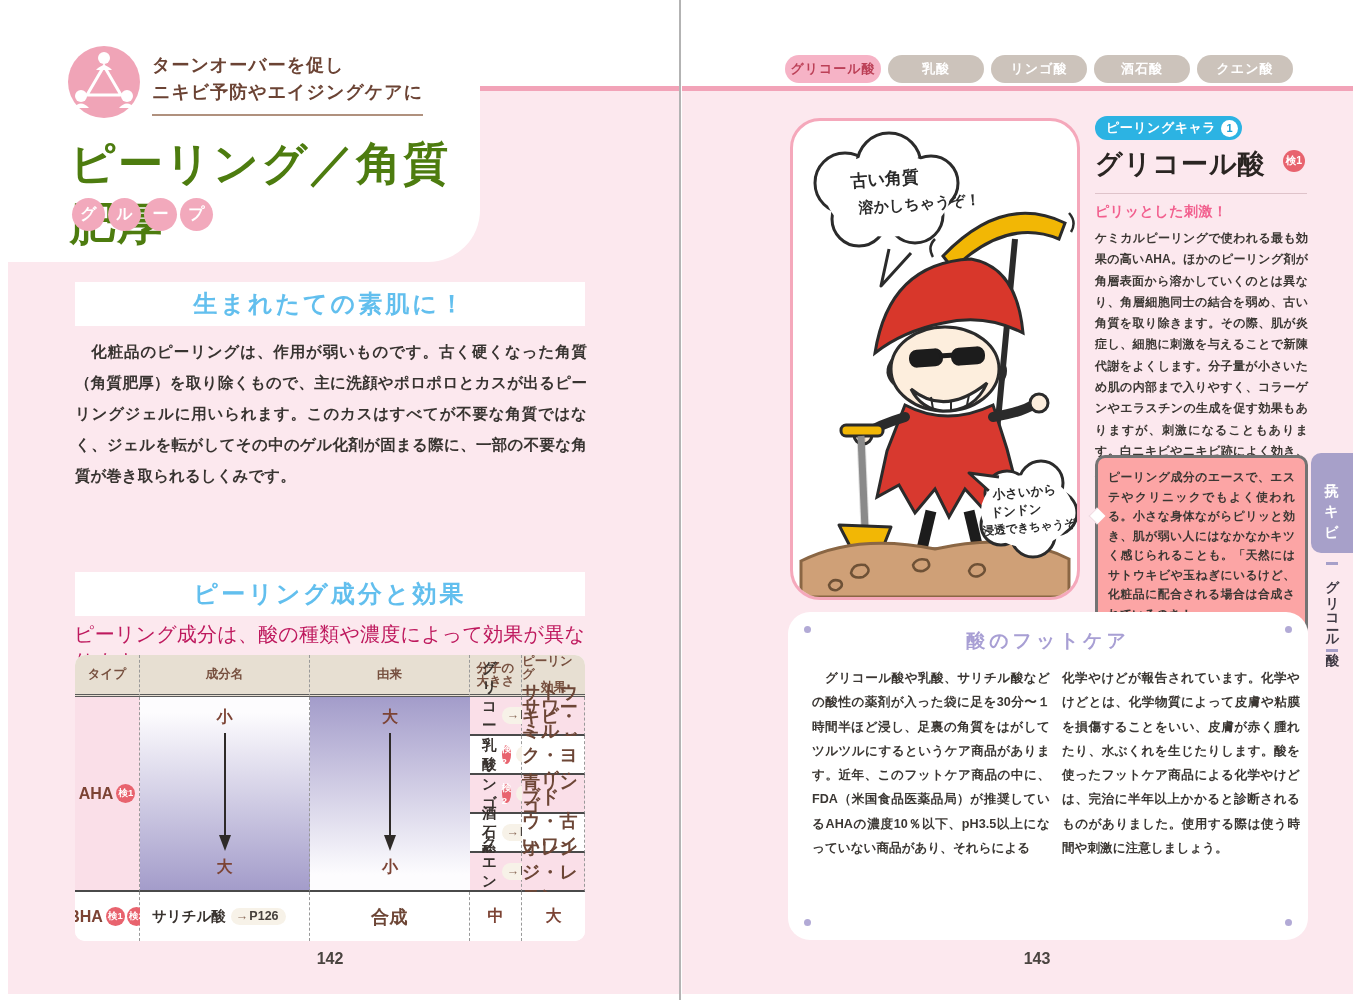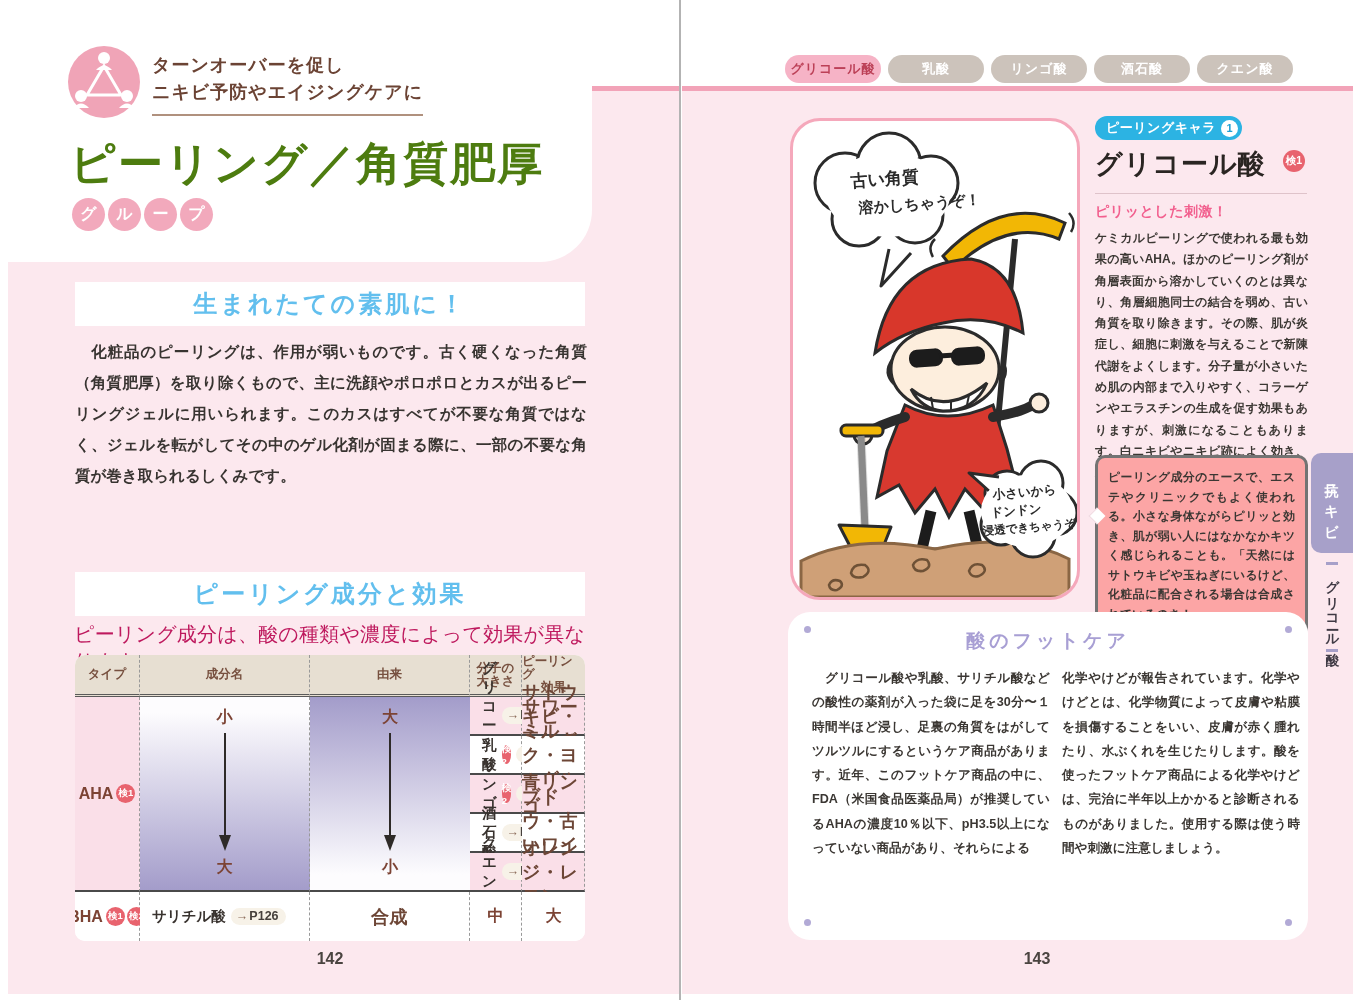--- a/index.html
+++ b/index.html
@@ -7,21 +7,21 @@
   body { font-family:"Liberation Sans","DejaVu Sans",sans-serif; background:#ffffff; position:relative; overflow:hidden; }
   .abs { position:absolute; }
 
   
   .panel { background:#fce8ee; border-top:5px solid #f2a3b8; }
   #left-panel  { left:8px;  top:86px; width:672px; height:908px; }
   #right-panel { left:682px; top:86px; width:671px; height:908px; }
   #gutter { left:679px; top:0; width:2px; height:1000px; background:#b3b3b3; }
 
   
-  #header-box { left:0; top:0; width:592px; height:262px; background:#ffffff; border-bottom-right-radius:52px; z-index:5;padding-left:36px; }
+  #header-box { left:0; top:0; width:480px; height:262px; background:#ffffff; border-bottom-right-radius:52px; z-index:5;padding-left:36px; }
   #group-icon { left:68px; top:46px; width:72px; height:72px; }
   #subtitle { left:152px; top:52px; font-size:18px; font-weight:bold; color:#6b4334; line-height:27px; letter-spacing:1px; padding-bottom:8px; border-bottom:2px solid #b0917e; }
   #main-title { left:70px; top:134px; font-size:45px; font-weight:bold; color:#4d7c0f; letter-spacing:2px; }
   #group-badge { left:72px; top:198px; display:flex; gap:3px; }
   .g-circle { width:33px; height:33px; border-radius:50%; background:#f2a9bc; color:#fff; font-size:16px; font-weight:bold; display:flex; align-items:center; justify-content:center; }
 
   
   .band { left:75px; width:510px; height:44px; background:#ffffff; display:flex; align-items:center; justify-content:center; font-size:24px; font-weight:bold; color:#62bfee; letter-spacing:3px; }
   #band1 { top:282px; }
   #band2 { top:572px; }

